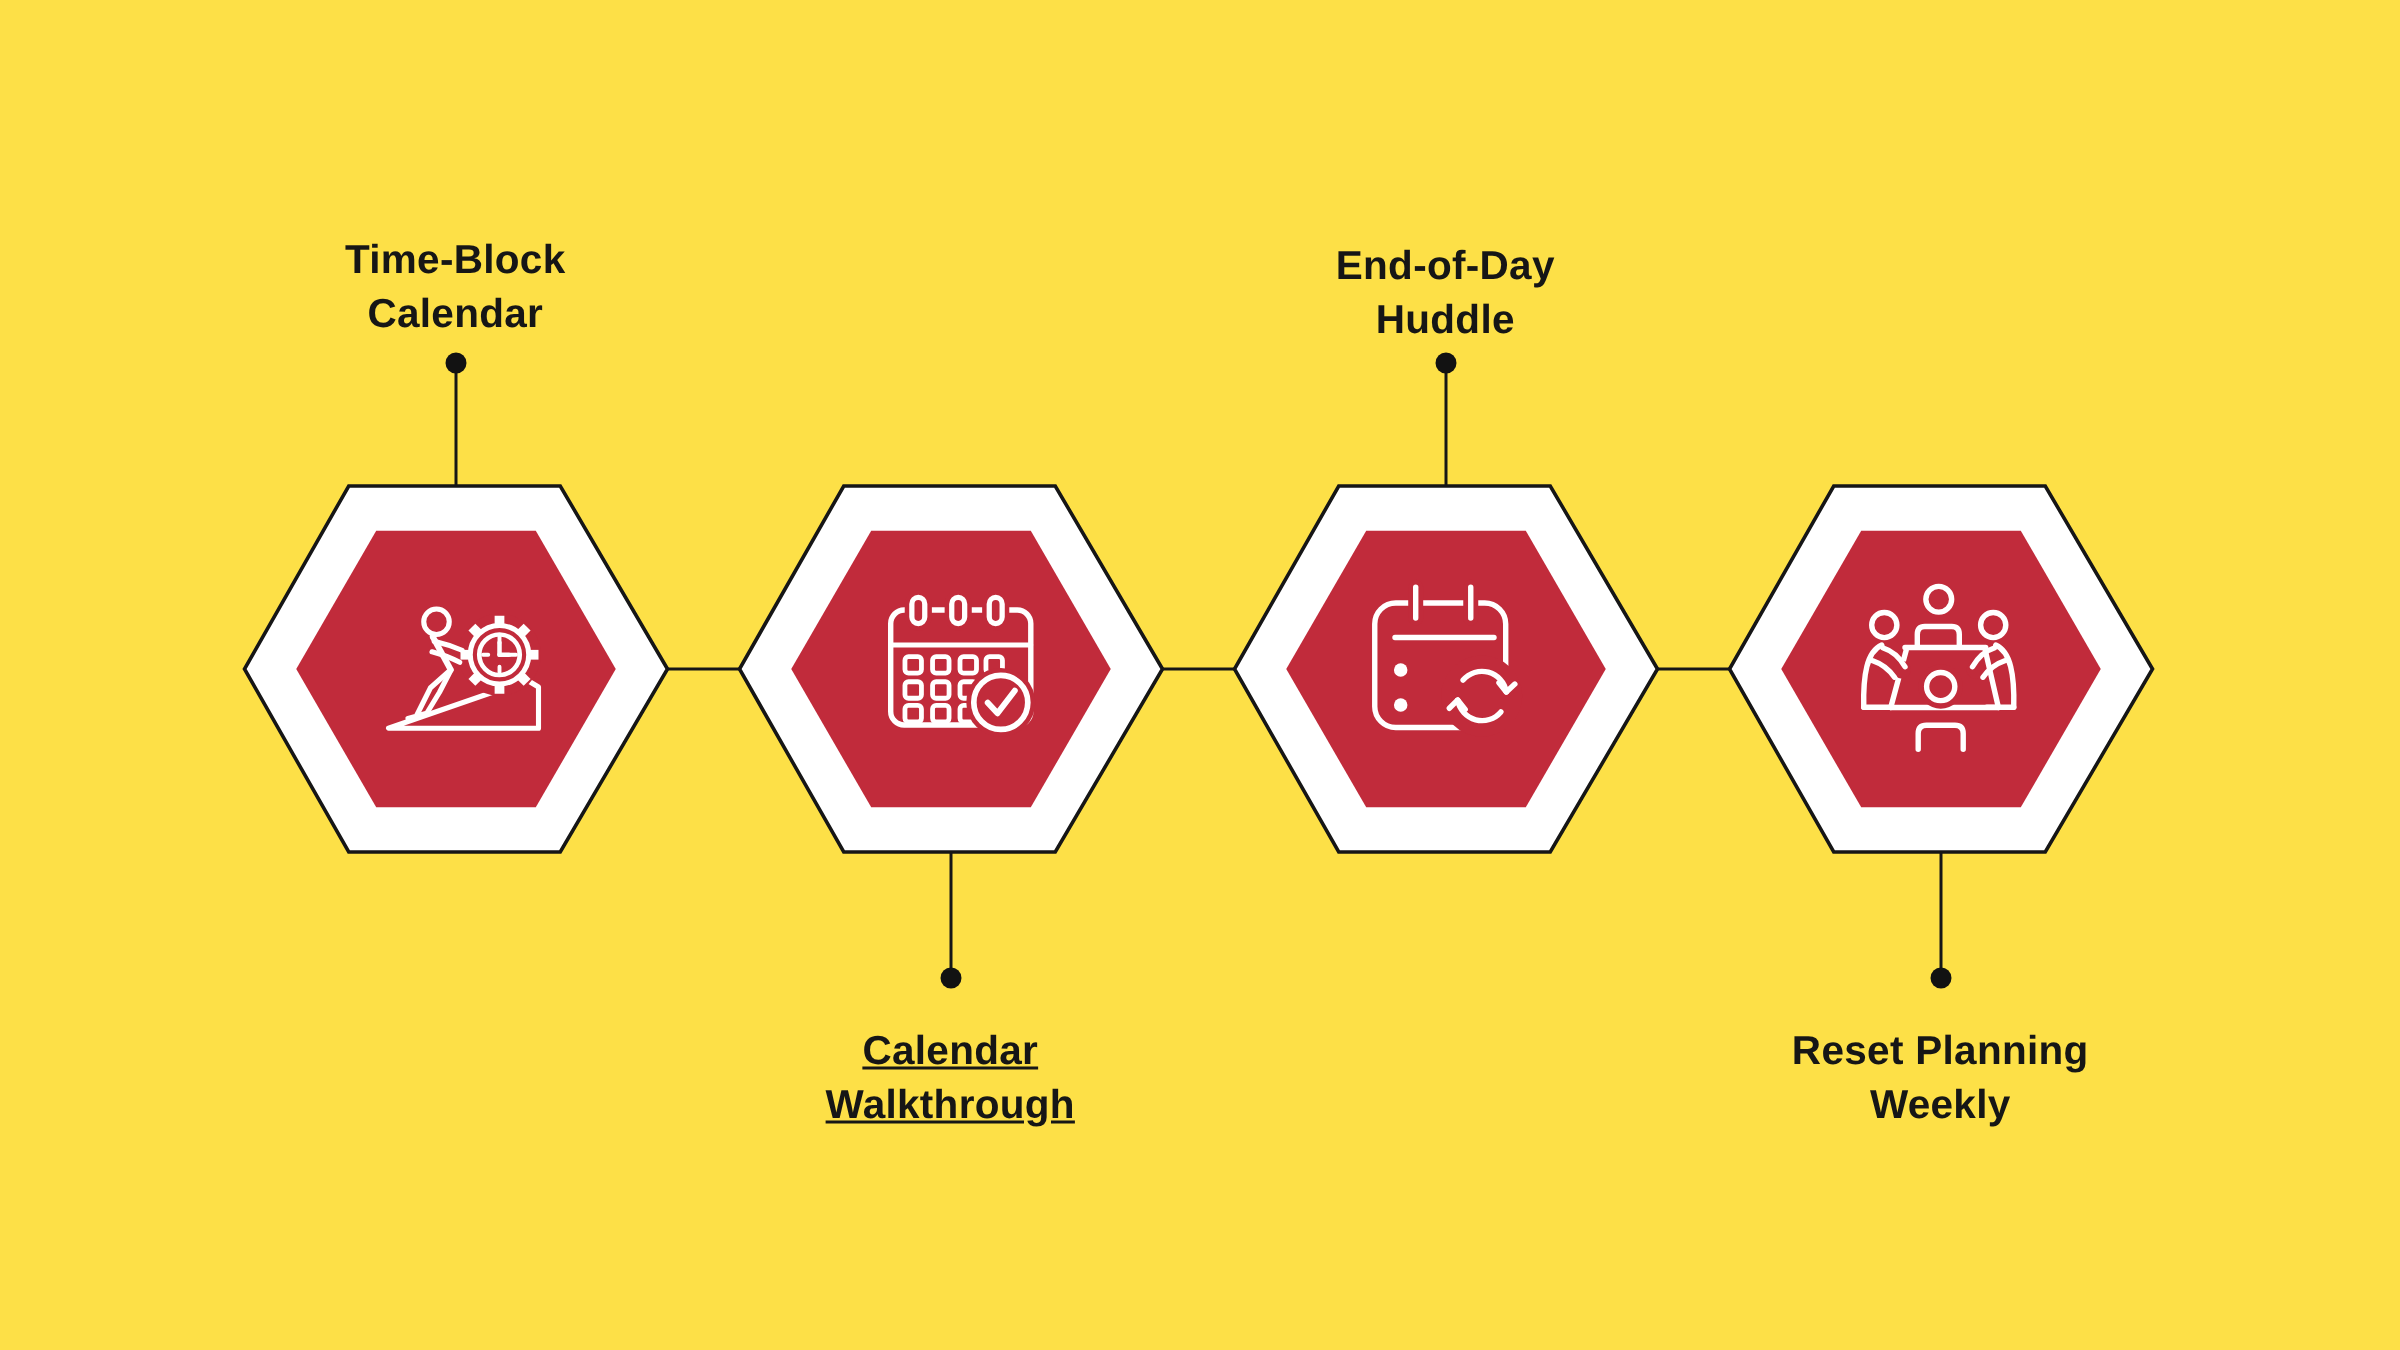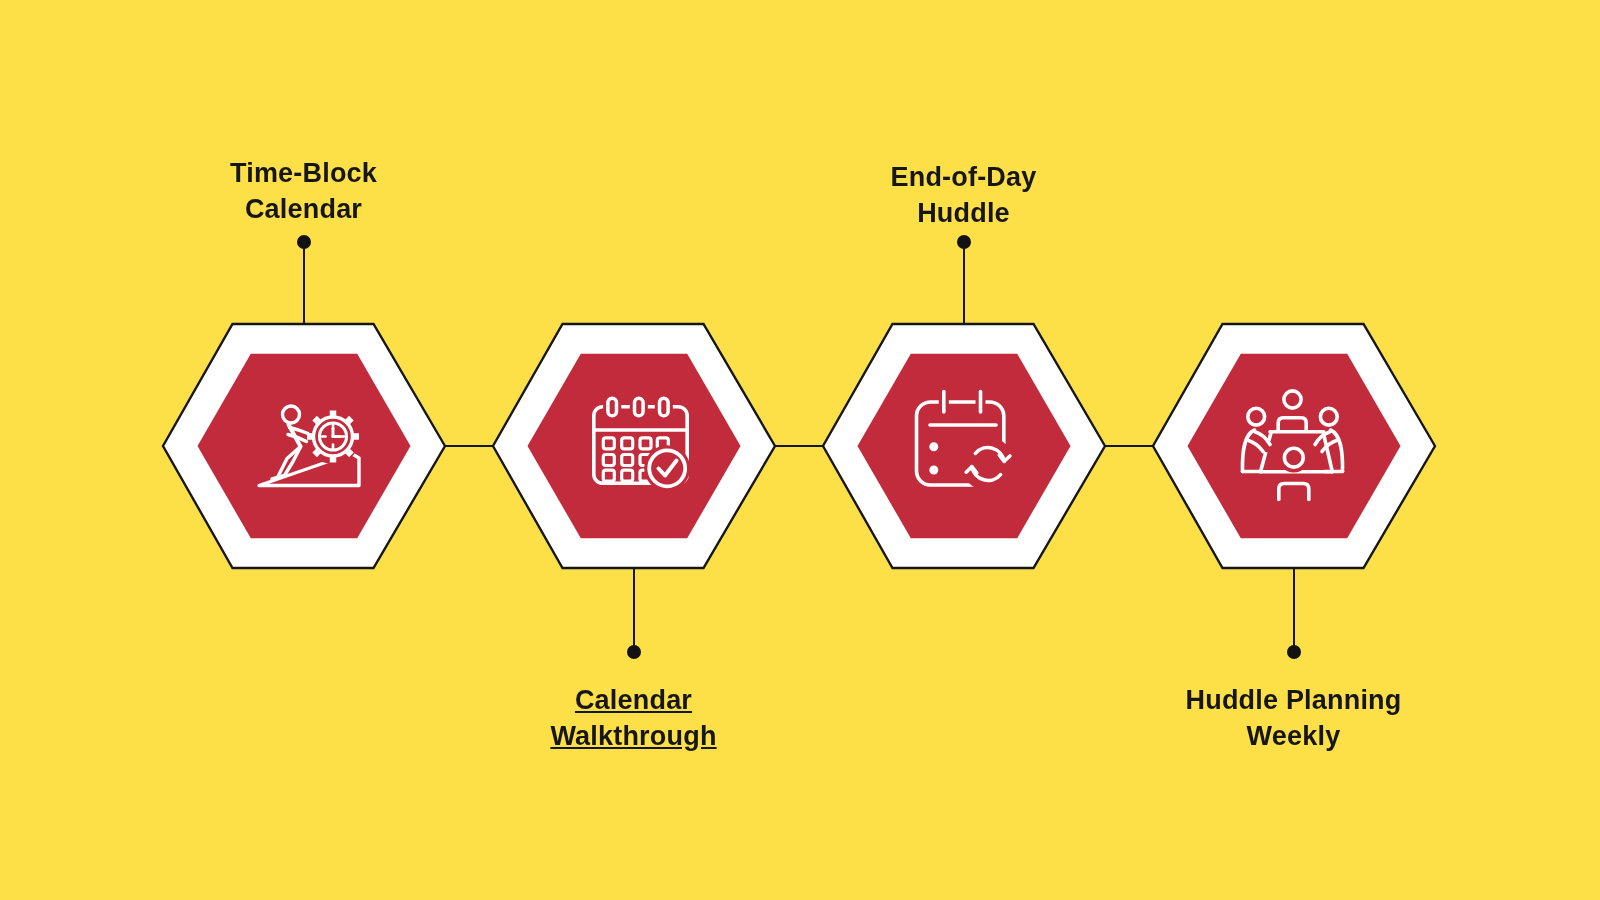--- a/index.html
+++ b/index.html
@@ -177,17 +177,17 @@
     <path d="M95.5 46 C89 48 84.5 52.5 81 58.5"></path>
     <path d="M102.5 54.5 C96.5 56.5 91.5 60.5 88 65.5"></path>
 
     <circle cx="59.8" cy="71.7" r="14.8" fill="#C12B3B" stroke="none"></circle>
     <circle cx="59.8" cy="71.7" r="9.4"></circle>
     <path d="M44.8 113.5 V103 Q44.8 97.5 50.3 97.5 H69.3 Q74.8 97.5 74.8 103 V113.5"></path>
   </svg>
   <div class="vline" style="left:1292.5px;top:568px;height:84px;"></div>
   <div class="dot" style="left:1286.5px;top:645px;"></div>
   <div class="label" style="left:1103.5px;top:682px;">
-    <div>Huddle Planning</div>
+    <div>Reset Planning</div>
     <div>Weekly</div>
   </div>
 
 </div>
 
 </body></html>

